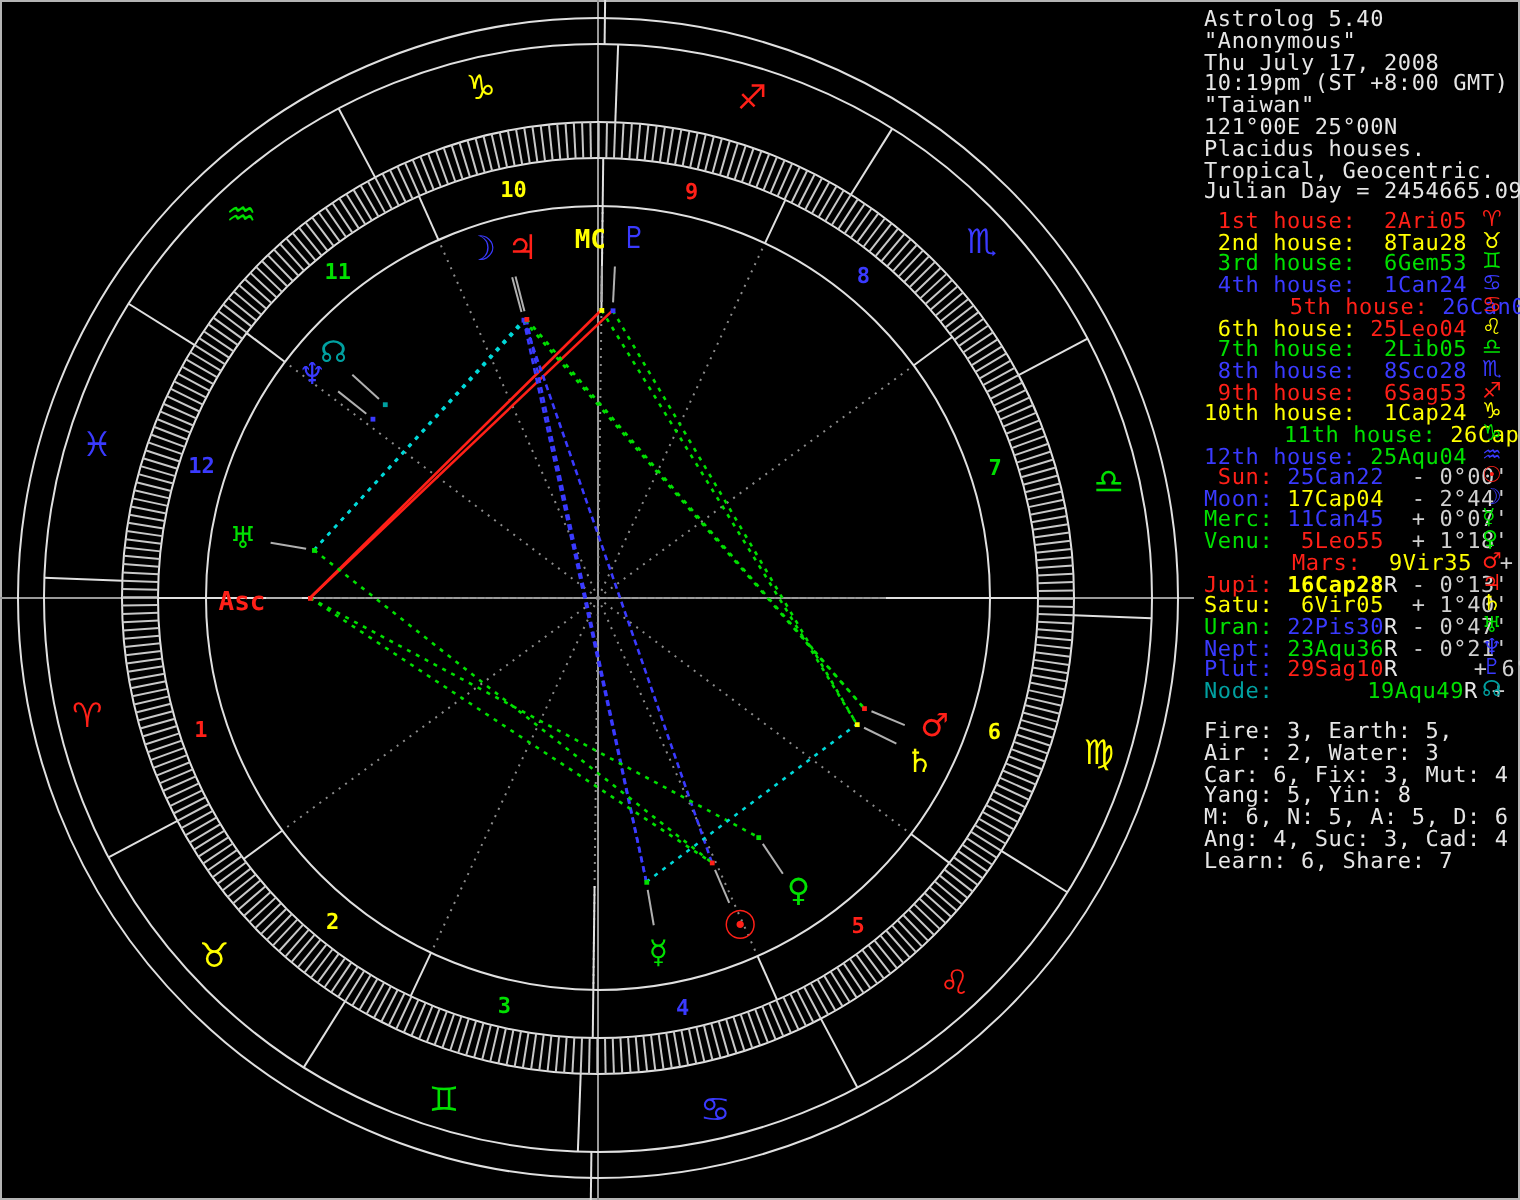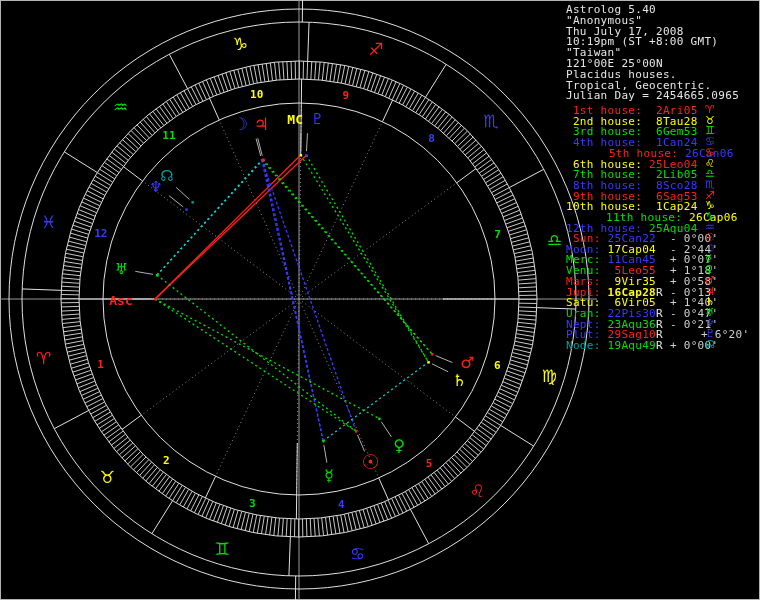--- a/index.html
+++ b/index.html
@@ -1,20 +1,20 @@
 <!DOCTYPE html>
 <html><head>
 <meta charset="utf-8">
 <style>
   html,body{margin:0;padding:0;background:#000;}
   #root{position:relative;width:760px;height:600px;background:#000;overflow:hidden;
         box-shadow:inset 0 0 0 1px #b4b4b4;
         font-family:"DejaVu Sans Mono",monospace;}
   #wheel{position:absolute;left:0;top:0;}
-  .sec{position:absolute;left:566px;width:157px;}
+  .sec{position:absolute;left:602px;width:157px;}
   .ln{white-space:pre;font-size:11px;line-height:10.8px;letter-spacing:0.3px;color:#e6e6e6;}
   #hdr{top:5px;}
   #houses{top:106px;}
   #planets{top:234px;}
   #stats{top:361px;}
   .row{position:relative;white-space:pre;font-size:11px;line-height:10.7px;letter-spacing:0.3px;}
   .row .g{position:absolute;left:139px;top:-1px;font-family:"DejaVu Sans",sans-serif;
           font-size:11px;letter-spacing:0;}
   text{font-family:"DejaVu Sans",sans-serif;}
   .monotext{font-family:"DejaVu Sans Mono",monospace;font-weight:bold;}
@@ -531,21 +531,30 @@
       <div class="row"><span style="color: rgb(255, 32, 24);"> 9th house:</span><span> </span><span style="color: rgb(255, 32, 24);"> 6Sag53</span><span class="g" style="color: rgb(255, 32, 24);">♐</span></div>
       <div class="row"><span style="color: rgb(255, 255, 0);">10th house:</span><span> </span><span style="color: rgb(255, 255, 0);"> 1Cap24</span><span class="g" style="color: rgb(255, 255, 0);">♑</span></div>
       <div class="row"><span style="color: rgb(0, 224, 0); margin-left: 40px;">11th house:</span><span> </span><span style="color: rgb(255, 255, 0); text-align: right;">26Cap06</span><span class="g" style="color: rgb(0, 224, 0);">♑</span></div>
       <div class="row"><span style="color: rgb(58, 58, 255);">12th house:</span><span> </span><span style="color: rgb(0, 224, 0);">25Aqu04</span><span class="g" style="color: rgb(58, 58, 255);">♒</span></div>
     </div>
   <div id="planets" class="sec">
       <div class="row"><span style="color: rgb(255, 32, 24);"> Sun:</span><span> </span><span style="color: rgb(58, 58, 255);">25Can22</span><span style="color: rgb(230, 230, 230);"> </span><span style="color: rgb(208, 208, 208);"> - 0°00'</span><span class="g" style="color: rgb(255, 32, 24);">☉</span></div>
       <div class="row"><span style="color: rgb(58, 58, 255);">Moon:</span><span> </span><span style="color: rgb(255, 255, 0);">17Cap04</span><span style="color: rgb(230, 230, 230);"> </span><span style="color: rgb(208, 208, 208);"> - 2°44'</span><span class="g" style="color: rgb(58, 58, 255);">☽</span></div>
       <div class="row"><span style="color: rgb(0, 224, 0);">Merc:</span><span> </span><span style="color: rgb(58, 58, 255);">11Can45</span><span style="color: rgb(230, 230, 230);"> </span><span style="color: rgb(208, 208, 208);"> + 0°07'</span><span class="g" style="color: rgb(0, 224, 0);">☿</span></div>
       <div class="row"><span style="color: rgb(0, 224, 0);">Venu:</span><span> </span><span style="color: rgb(255, 32, 24);"> 5Leo55</span><span style="color: rgb(230, 230, 230);"> </span><span style="color: rgb(208, 208, 208);"> + 1°18'</span><span class="g" style="color: rgb(0, 224, 0);">♀</span></div>
-      <div class="row"><span style="color: rgb(255, 32, 24);">Mars:</span><span> </span><span style="color: rgb(255, 255, 0);"> 9Vir35</span><span style="color: rgb(230, 230, 230);"> </span><span style="color: rgb(208, 208, 208);"> + 0°58'</span><span class="g" style="color: rgb(255, 32, 24);">♂</span></div>
+      <div class="row"><span style="color: rgb(255, 32, 24); margin-left: 44px;">Mars:</span><span> </span><span style="color: rgb(255, 255, 0);"> 9Vir35</span><span style="color: rgb(230, 230, 230);"> </span><span style="color: rgb(208, 208, 208);"> + 0°58'</span><span class="g" style="color: rgb(255, 32, 24);">♂</span></div>
       <div class="row"><span style="color: rgb(255, 32, 24);">Jupi:</span><span> </span><span style="color: rgb(255, 255, 0); font-weight: bold;">16Cap28</span><span style="color: rgb(230, 230, 230);">R</span><span style="color: rgb(208, 208, 208);"> - 0°13'</span><span class="g" style="color: rgb(255, 32, 24);">♃</span></div>
       <div class="row"><span style="color: rgb(255, 255, 0);">Satu:</span><span> </span><span style="color: rgb(255, 255, 0);"> 6Vir05</span><span style="color: rgb(230, 230, 230);"> </span><span style="color: rgb(208, 208, 208);"> + 1°40'</span><span class="g" style="color: rgb(255, 255, 0);">♄</span></div>
       <div class="row"><span style="color: rgb(0, 224, 0);">Uran:</span><span> </span><span style="color: rgb(58, 58, 255);">22Pis30</span><span style="color: rgb(230, 230, 230);">R</span><span style="color: rgb(208, 208, 208);"> - 0°47'</span><span class="g" style="color: rgb(0, 224, 0);">♅</span></div>
       <div class="row"><span style="color: rgb(58, 58, 255);">Nept:</span><span> </span><span style="color: rgb(0, 224, 0);">23Aqu36</span><span style="color: rgb(230, 230, 230);">R</span><span style="color: rgb(208, 208, 208);"> - 0°21'</span><span class="g" style="color: rgb(58, 58, 255);">♆</span></div>
       <div class="row"><span style="color: rgb(58, 58, 255);">Plut:</span><span> </span><span style="color: rgb(255, 32, 24);">29Sag10</span><span style="color: rgb(230, 230, 230);">R</span><span style="color: rgb(208, 208, 208); margin-left: 31px;"> + 6°20'</span><span class="g" style="color: rgb(58, 58, 255);">♇</span></div>
-      <div class="row"><span style="color: rgb(0, 160, 160);">Node:</span><span> </span><span style="color: rgb(0, 224, 0);">19Aqu49</span><span style="color: rgb(230, 230, 230);">R</span><span style="color: rgb(208, 208, 208);"> + 0°00'</span><span class="g" style="color: rgb(0, 160, 160);">☊</span></div>
+      <div class="row"><span style="color: rgb(0, 160, 160);">Node:</span><span> </span><span style="color: rgb(0, 224, 0); margin-left: 40px;">19Aqu49</span><span style="color: rgb(230, 230, 230);">R</span><span style="color: rgb(208, 208, 208);"> + 0°00'</span><span class="g" style="color: rgb(0, 160, 160);">☊</span></div>
+    </div>
+  <div id="stats" class="sec">
+      <div class="ln">Fire: 3, Earth: 5,</div>
+      <div class="ln">Air : 2, Water: 3</div>
+      <div class="ln">Car: 6, Fix: 3, Mut: 4</div>
+      <div class="ln">Yang: 5, Yin: 8</div>
+      <div class="ln">M: 6, N: 5, A: 5, D: 6</div>
+      <div class="ln">Ang: 4, Suc: 3, Cad: 4</div>
+      <div class="ln">Learn: 6, Share: 7</div>
     </div>
 </div>
 
 </body></html>

